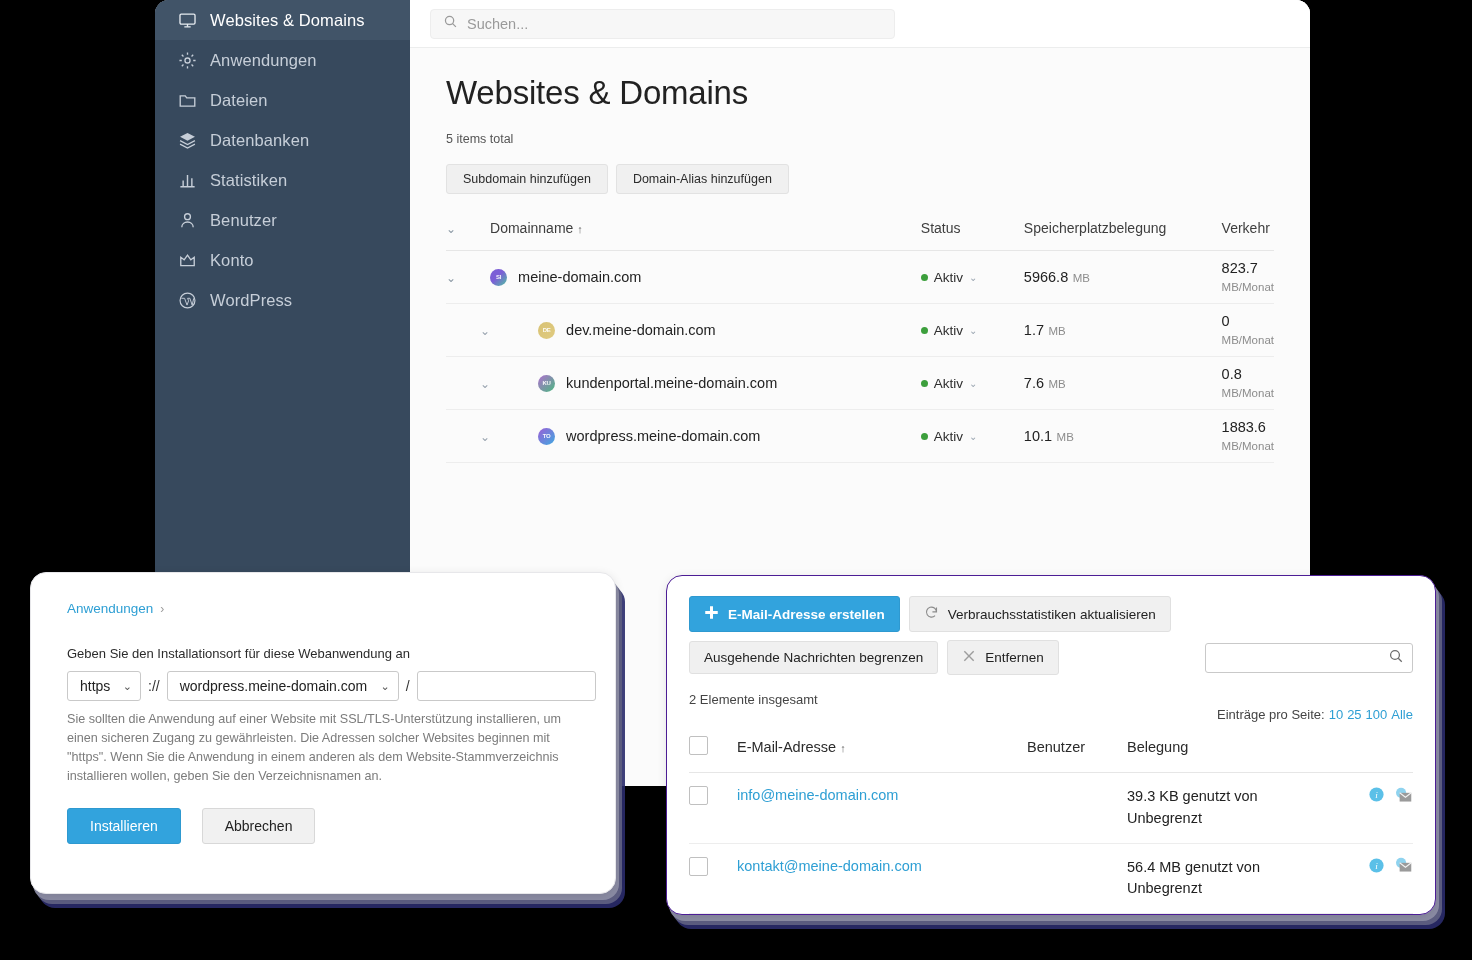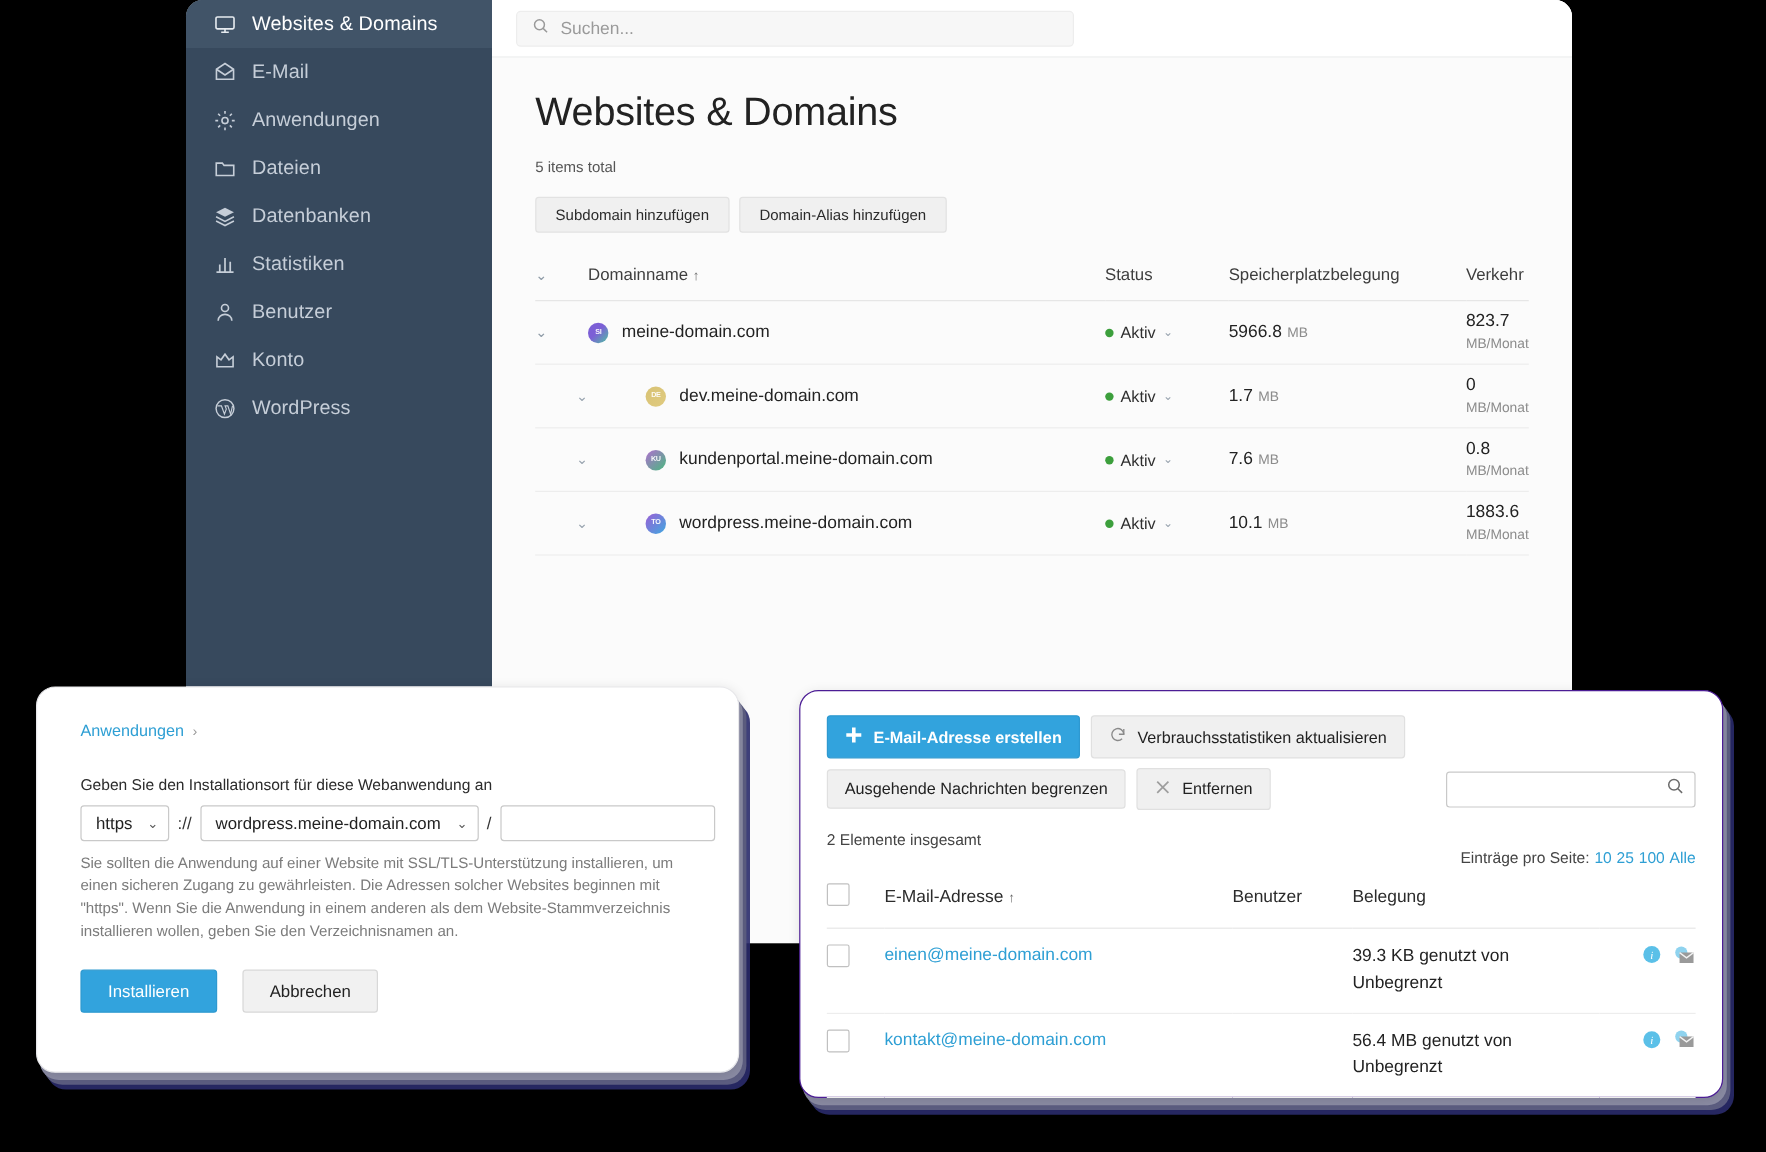--- a/index.html
+++ b/index.html
@@ -166,29 +166,20 @@
         <span class="ic">
           <svg width="19" height="19" viewBox="0 0 24 24" fill="none" stroke="#e6ebf0" stroke-width="1.7">
             <rect x="2.5" y="4" width="19" height="12.5" rx="1.6"></rect>
               <line x1="8" y1="20" x2="16" y2="20"></line>
               <line x1="12" y1="16.5" x2="12" y2="20"></line>
           </svg>
         </span>
         <span>Websites &amp; Domains</span>
       </div>
 
-      <div class="nav-item">
-        <span class="ic">
-          <svg width="19" height="19" viewBox="0 0 24 24" fill="none" stroke="#c6ced8" stroke-width="1.7">
-            <path d="M3 8.5 L3 19 L21 19 L21 8.5 L12 2.5 Z"></path>
-              <path d="M3 8.5 L12 14.5 L21 8.5"></path>
-          </svg>
-        </span>
-        <span>E-Mail</span>
-      </div>
 
       <div class="nav-item">
         <span class="ic">
           <svg width="19" height="19" viewBox="0 0 24 24" fill="none" stroke="#c6ced8" stroke-width="1.7">
             <circle cx="12" cy="12" r="3.2"></circle>
             <path d="M12 1.8v3M12 19.2v3M1.8 12h3M19.2 12h3M4.8 4.8l2.1 2.1M17.1 17.1l2.1 2.1M19.2 4.8l-2.1 2.1M6.9 17.1l-2.1 2.1"></path>
           </svg>
         </span>
         <span>Anwendungen</span>
       </div>
@@ -493,21 +484,21 @@
           </th>
           <th style="width:100px">Benutzer</th>
           <th>Belegung</th>
           <th style="width:80px"></th>
         </tr>
       </thead>
       <tbody>
         <tr>
           <td><span class="cbox" style="display:inline-block"></span></td>
           <td>
-            <a class="mlink">einen@meine-domain.com</a>
+            <a class="mlink">info@meine-domain.com</a>
           </td>
           <td></td>
           <td class="musage">
             <span>39.3 KB genutzt von Unbegrenzt</span>
           </td>
           <td>
             <div class="micons">
               <span>
                 <svg width="17" height="17" viewBox="0 0 24 24">
                     <circle cx="12" cy="12" r="10" fill="#5bc0e8"></circle>

